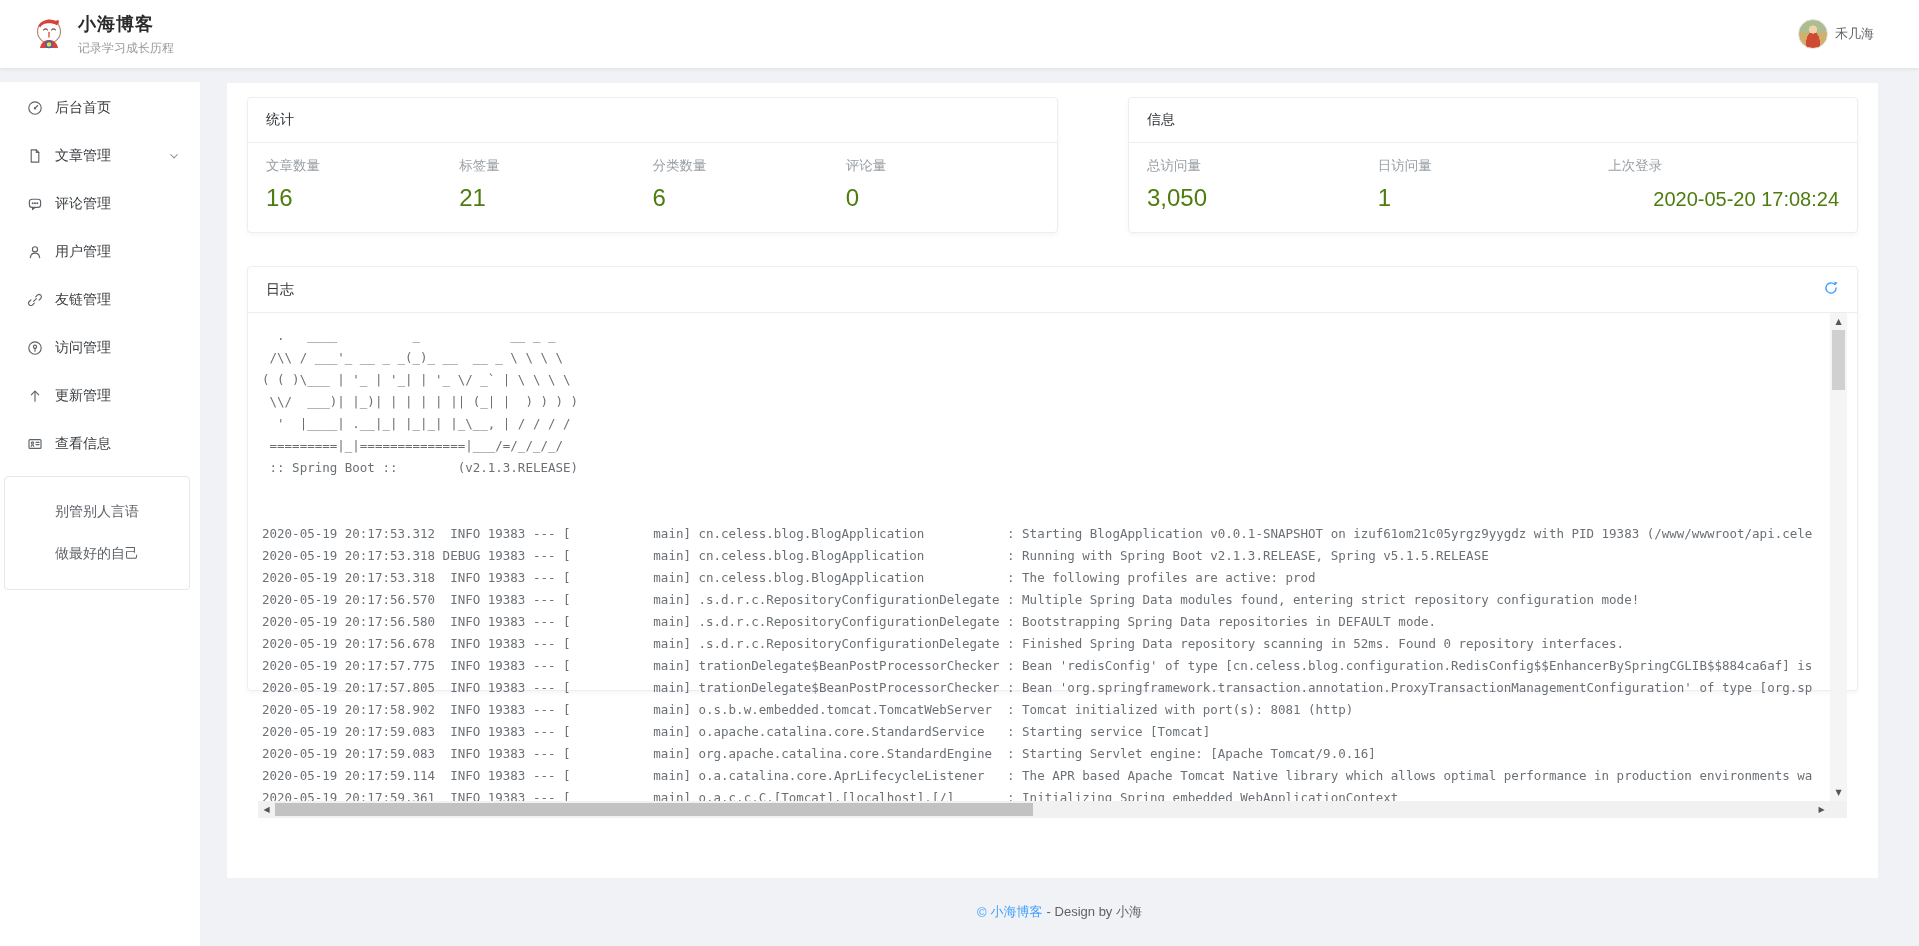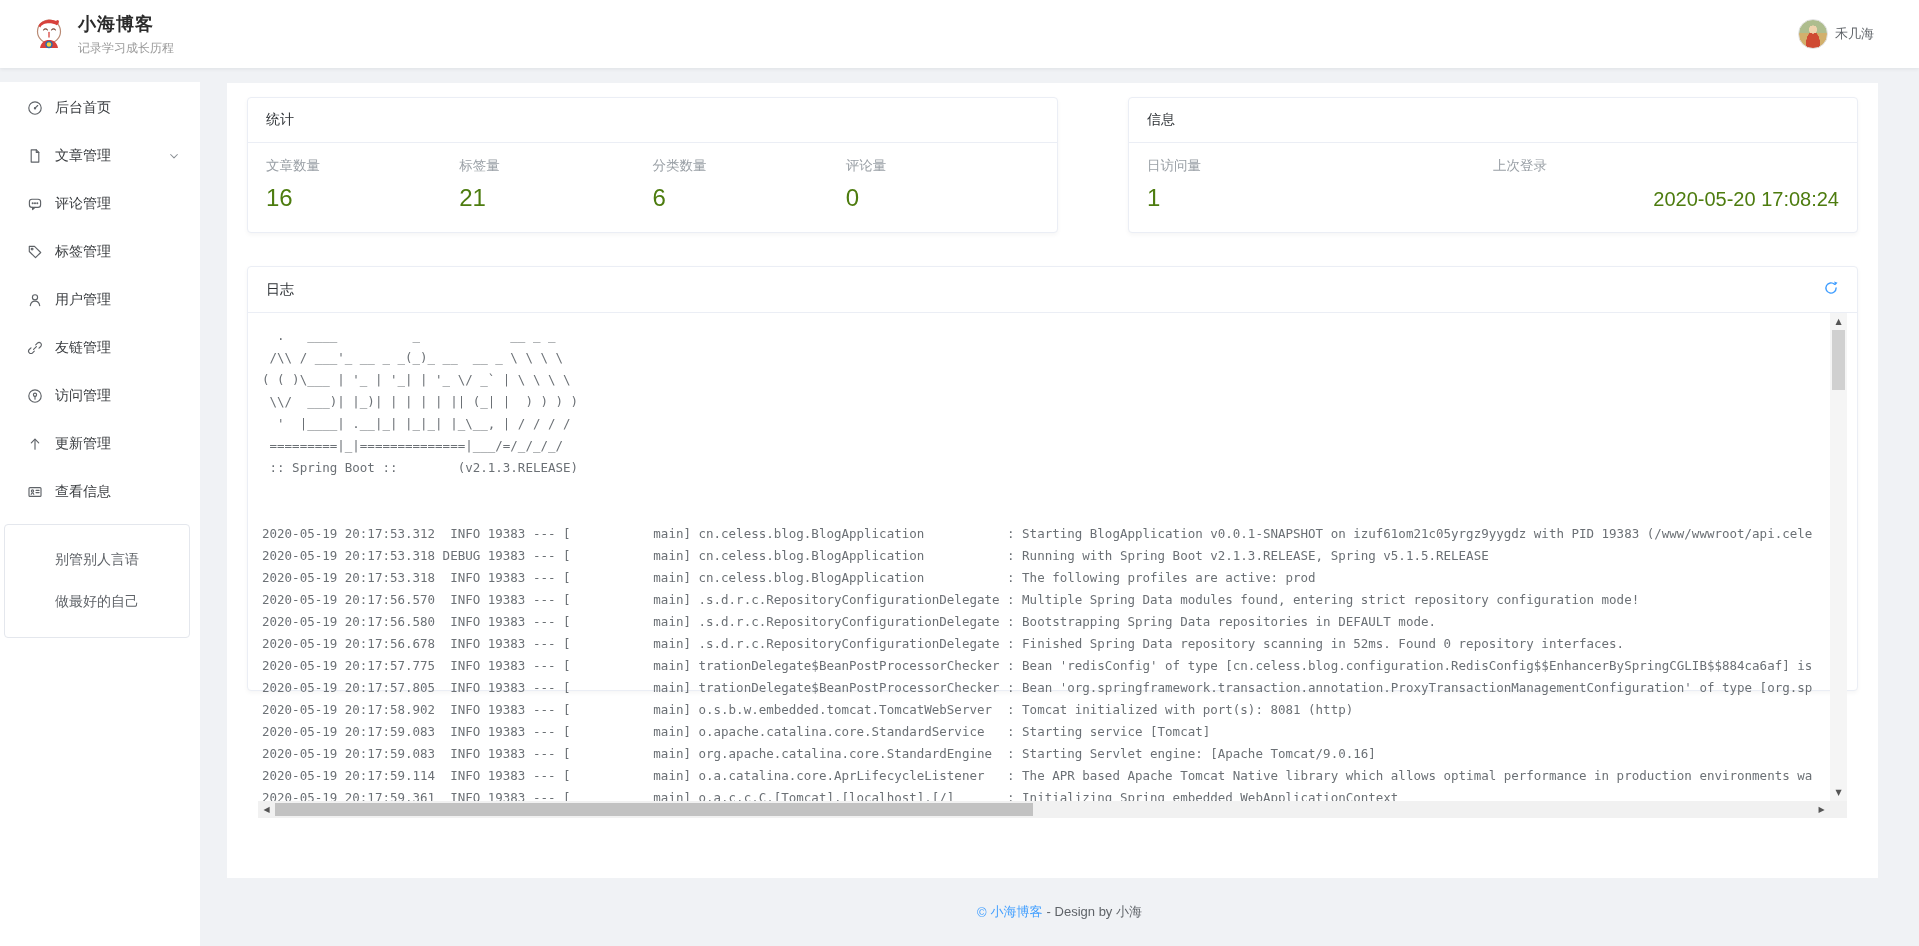--- a/index.html
+++ b/index.html
@@ -148,29 +148,20 @@
               <rect x="2.4" y="3.2" width="11.2" height="8.2" rx="2.6"></rect>
               <path d="M5.6 11.4v2.2l2.4-2.2"></path>
               <circle cx="5.7" cy="7.3" r="0.45"></circle>
               <circle cx="8" cy="7.3" r="0.45"></circle>
               <circle cx="10.3" cy="7.3" r="0.45"></circle>
             </svg>
         </span>
         <span class="mi-label">评论管理</span>
       </div>
 
-      <div class="menu-item">
-        <span class="mi-icon">
-          <svg viewBox="0 0 16 16">
-              <path d="M2.3 7.5V2.3h5.2l6.2 6.2-5.2 5.2z"></path>
-              <circle cx="5.1" cy="5.1" r="0.9"></circle>
-            </svg>
-        </span>
-        <span class="mi-label">标签管理</span>
-      </div>
 
       <div class="menu-item">
         <span class="mi-icon">
           <svg viewBox="0 0 16 16">
               <circle cx="8" cy="5.3" r="2.6"></circle>
               <path d="M3.3 13.6c.5-3 2.3-4.5 4.7-4.5s4.2 1.5 4.7 4.5"></path>
             </svg>
         </span>
         <span class="mi-label">用户管理</span>
       </div>
@@ -252,20 +243,24 @@
               <div class="metric-value">0</div>
             </div>
           </div>
         </section>
 
         <section class="card info-card">
           <div class="card-header">
             <span>信息</span>
           </div>
           <div class="metrics">
+            <div class="metric">
+              <div class="metric-label">总访问量</div>
+              <div class="metric-value">3,050</div>
+            </div>
             <div class="metric">
               <div class="metric-label">日访问量</div>
               <div class="metric-value">1</div>
             </div>
             <div class="metric right">
               <div class="metric-label">上次登录</div>
               <div class="metric-value">2020-05-20 17:08:24</div>
             </div>
           </div>
         </section>

